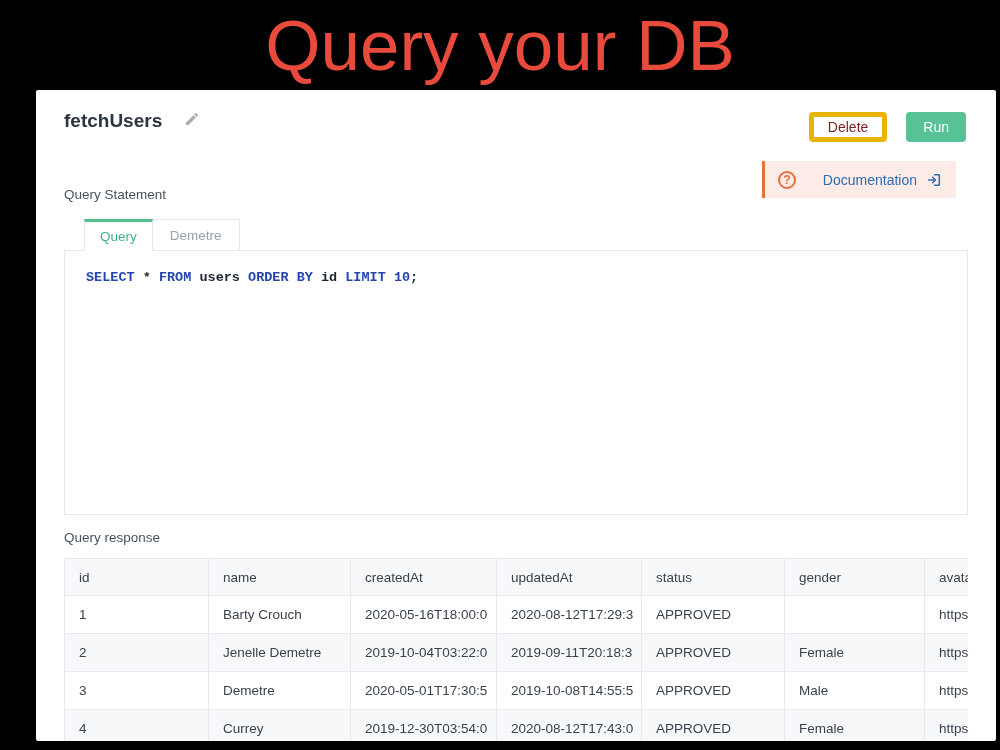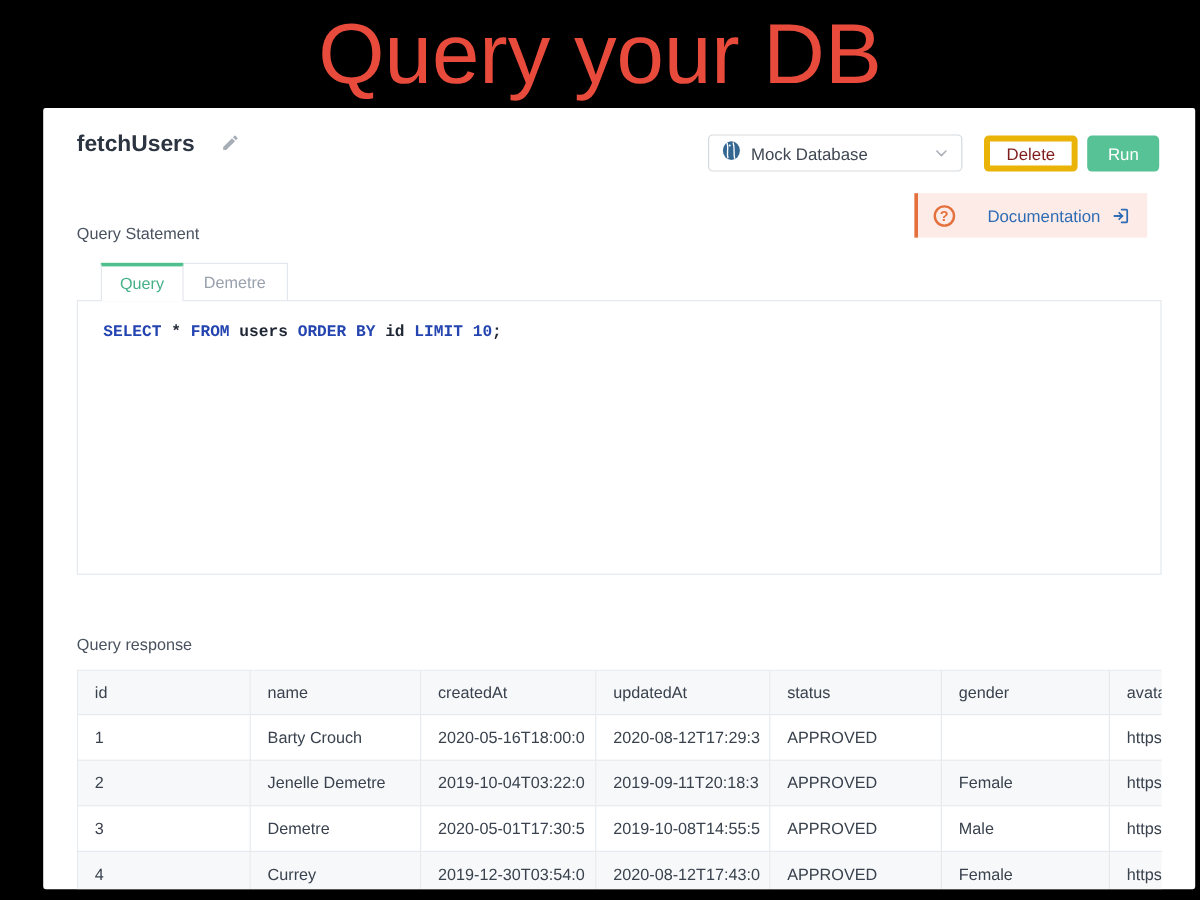--- a/index.html
+++ b/index.html
@@ -44,21 +44,21 @@
   .btn {
     height:30px; border-radius:4px; font-size:14px;
     display:flex; align-items:center; justify-content:center;
     cursor:pointer; font-family:"Liberation Sans", sans-serif;
   }
   .btn-delete {
     margin-left:18px; padding:0 14px;
     background:#fff; color:#7f1d1d; border:5px solid #eab308;
   }
   .btn-run {
-    margin-left:8px; padding:0 17px;
+    margin-left:19px; padding:0 17px;
     background:#57c295; color:#fff; border:none;
   }
   
   .doc-callout {
     position:absolute; top:71px; right:40px; height:37px;
     background:#fcebe6; border-left:3px solid #e4703d;
     display:flex; align-items:center; gap:9px;
     padding:0 14px 0 13px; cursor:pointer;
   }
   .q-circle {
@@ -86,21 +86,21 @@
     border:1px solid #e4e8ee; border-bottom:none;
     border-top:3px solid #4fc08d;
     background:#fff; color:#45b189;
   }
   .tab-inactive {
     border-top:1px solid #e4e8ee; border-right:1px solid #e4e8ee;
     color:#98a1ac; padding:0 17px;
   }
   
   .editor {
-    position:absolute; left:28px; top:160px; width:904px; height:229px;
+    position:absolute; left:28px; top:160px; width:904px; height:265px;
     border:1px solid #e5e9ee; background:#fff; cursor:text;
   }
   .code {
     position:absolute; left:21px; top:19px;
     font-family:"Liberation Mono","DejaVu Sans Mono",monospace;
     font-size:13.5px; font-weight:700; white-space:pre;
   }
   .tok-kw  { color:#2444b0; }
   .tok-num { color:#2444b0; }
   .tok-id  { color:#1f2633; }
@@ -135,36 +135,20 @@
     <span class="pencil-btn">
       <span>
         <svg width="16" height="16" viewBox="0 0 24 24" fill="#a8aeb6">
             <path d="M3 17.25V21h3.75L17.8 9.94l-3.75-3.75L3 17.25zM20.7 7a1 1 0 0 0 0-1.4L18.4 3.3a1 1 0 0 0-1.4 0l-1.8 1.8 3.7 3.75L20.7 7z"></path>
           </svg>
       </span>
     </span>
   </div>
 
   <div class="controls">
-    <div class="db-select">
-      <span>
-        <svg width="17" height="17" viewBox="0 0 24 24">
-          <ellipse cx="12" cy="12" rx="10" ry="11" fill="#336791"></ellipse>
-          <path d="M7 3c2 8-1 12 1 18" stroke="#fff" stroke-width="1.6" fill="none"></path>
-          <path d="M14 2.5c2.5 8 0 13 2 19" stroke="#fff" stroke-width="1.6" fill="none"></path>
-          <circle cx="10" cy="6" r="1.2" fill="#fff"></circle>
-        </svg>
-      </span>
-      <span class="db-select-label">Mock Database</span>
-      <span class="chevron">
-        <svg width="13" height="13" viewBox="0 0 24 24" fill="none" stroke="#aab1ba" stroke-width="2.4" stroke-linecap="round" stroke-linejoin="round">
-            <path d="M5 9l7 7 7-7"></path>
-          </svg>
-      </span>
-    </div>
     <button class="btn btn-delete">Delete</button>
     <button class="btn btn-run">Run</button>
   </div>
 
   <div class="doc-callout">
     <span class="q-circle">?</span>
     <span class="doc-label">Documentation</span>
     <span class="doc-exit">
       <svg width="16" height="16" viewBox="0 0 24 24" fill="none" stroke="#2e6cb5" stroke-width="2.2" stroke-linecap="round" stroke-linejoin="round">
           <path d="M13 4h6a1 1 0 0 1 1 1v14a1 1 0 0 1-1 1h-6"></path>

